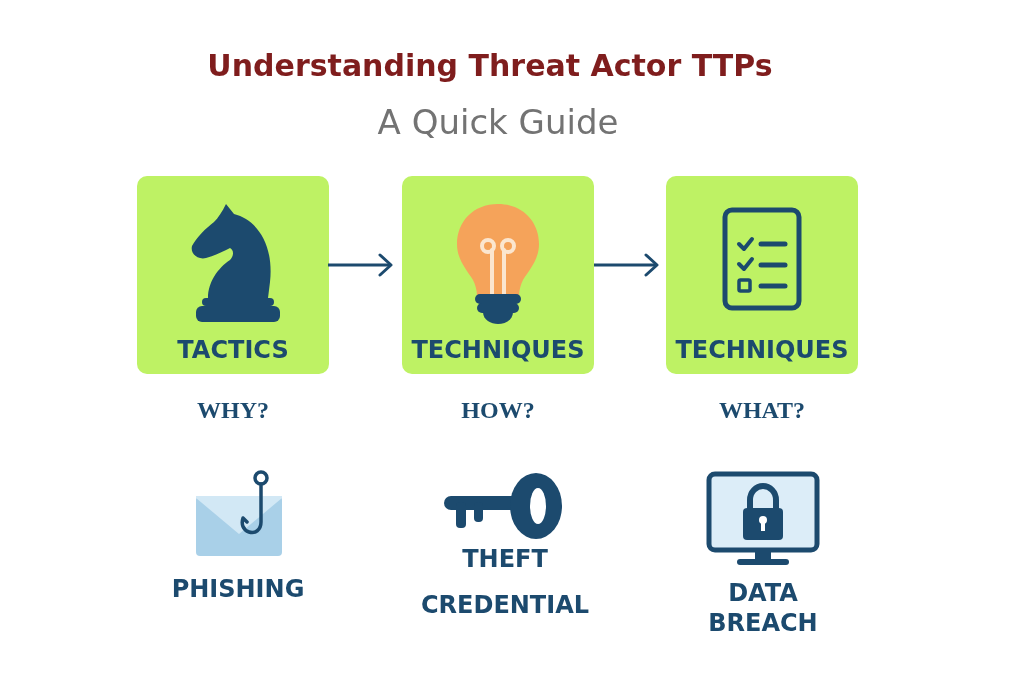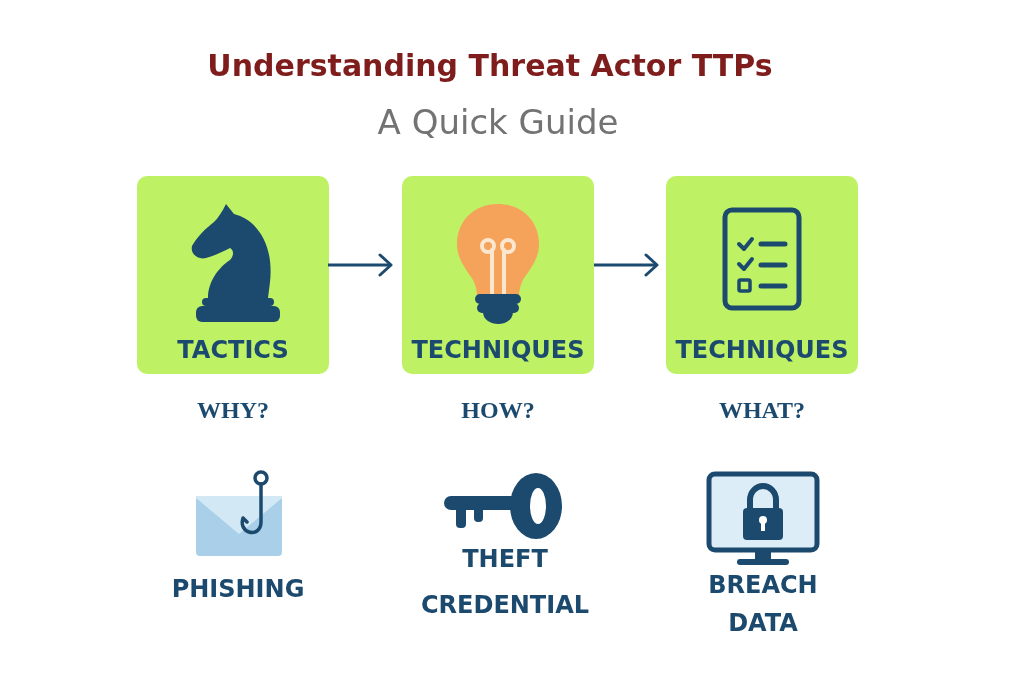--- a/index.html
+++ b/index.html
@@ -131,15 +131,15 @@
     <svg width="120" height="100" viewBox="0 0 120 100">
       <rect x="6" y="4" width="108" height="76" rx="6" fill="#dcedf8" stroke="#1c4a6e" stroke-width="5"></rect>
       <rect x="52" y="80" width="16" height="10" fill="#1c4a6e"></rect>
       <rect x="34" y="89" width="52" height="6" rx="3" fill="#1c4a6e"></rect>
       <path d="M47 40 L47 30 C47 22 53 16 60 16 C67 16 73 22 73 30 L73 40" fill="none" stroke="#1c4a6e" stroke-width="6"></path>
       <rect x="40" y="38" width="40" height="32" rx="4" fill="#1c4a6e"></rect>
       <circle cx="60" cy="50" r="4" fill="#ffffff"></circle>
       <rect x="58" y="51" width="4" height="10" fill="#ffffff"></rect>
     </svg>
   </div>
+  <div class="ex-label" style="margin-top:8px;">DATA</div>
   <div class="ex-label">BREACH</div>
-  <div class="ex-label" style="margin-top:8px;">DATA</div>
 </div>
 
 </body></html>

